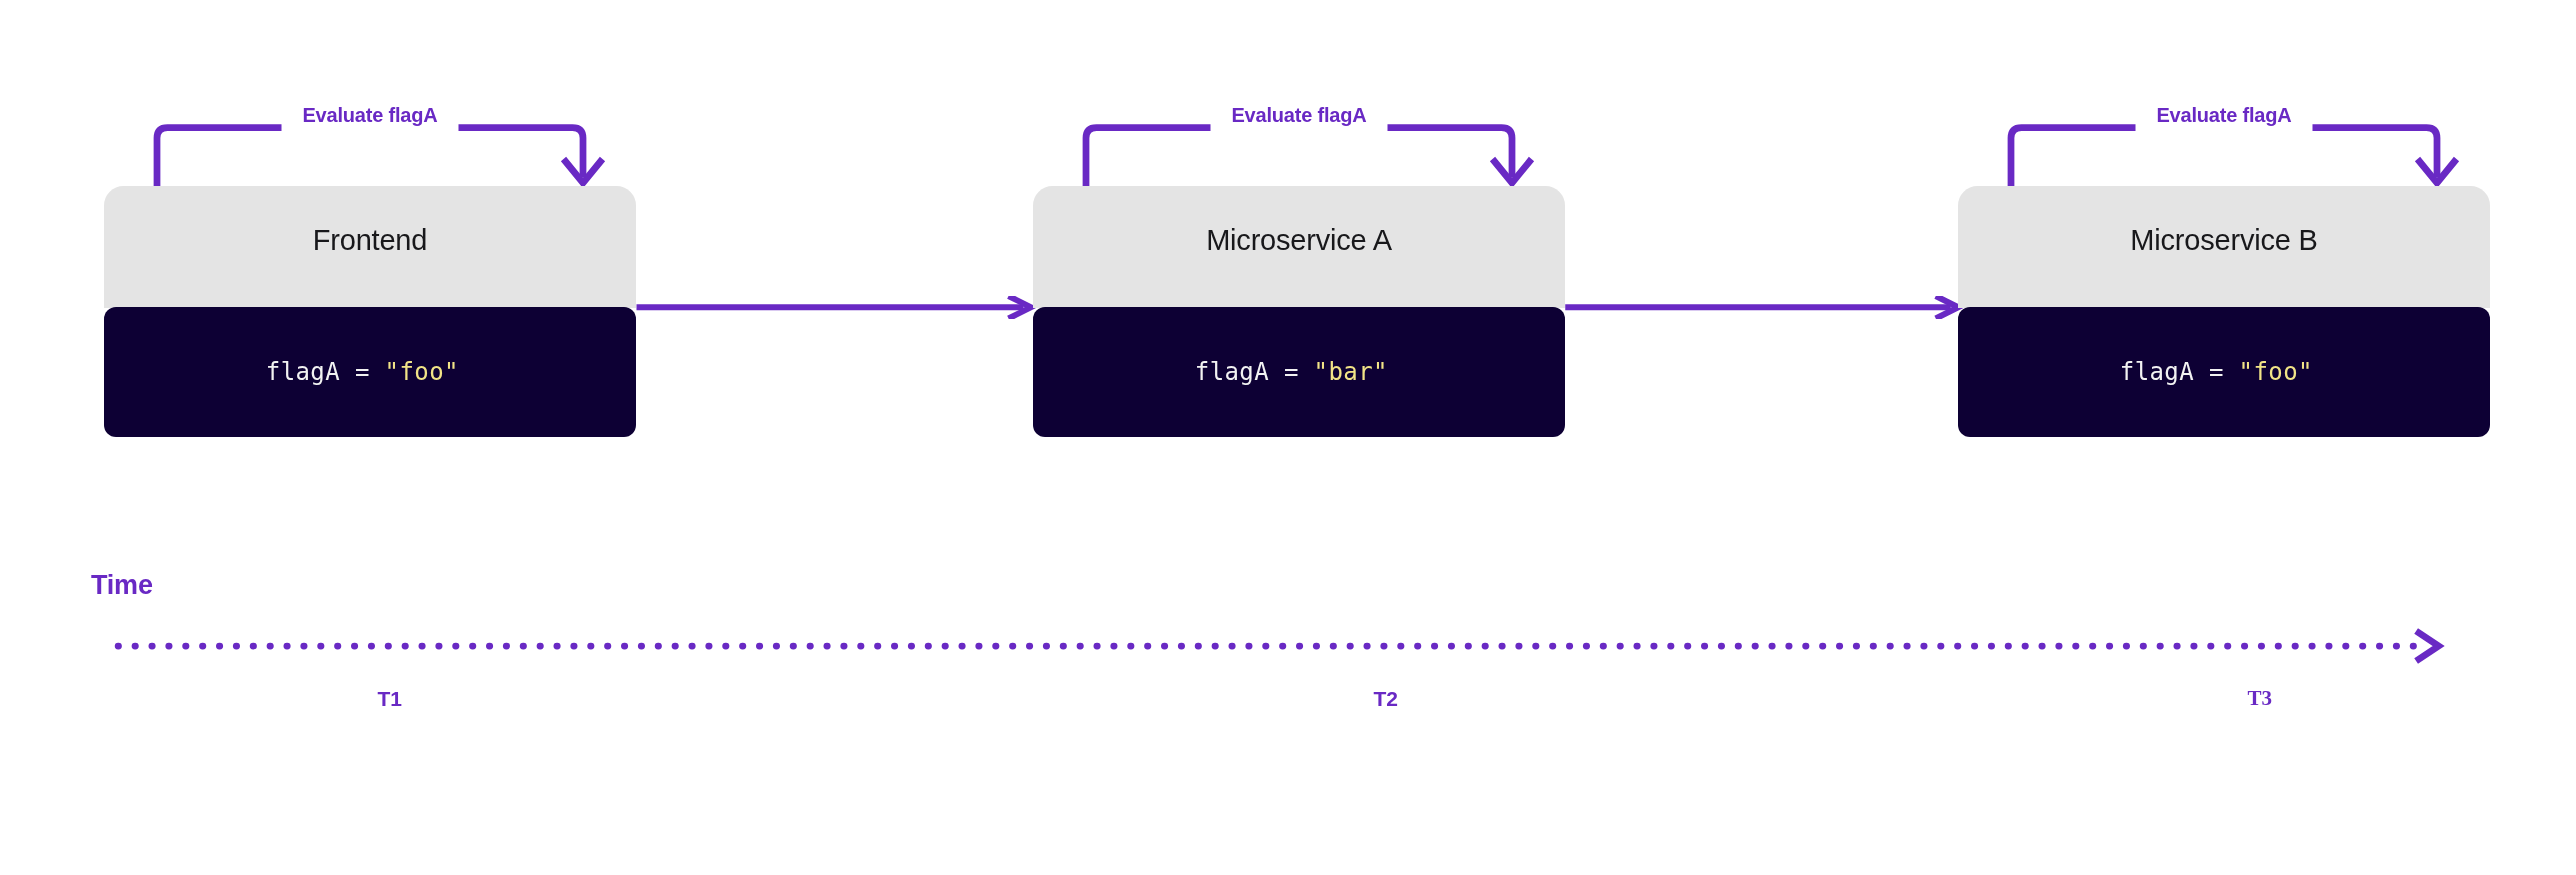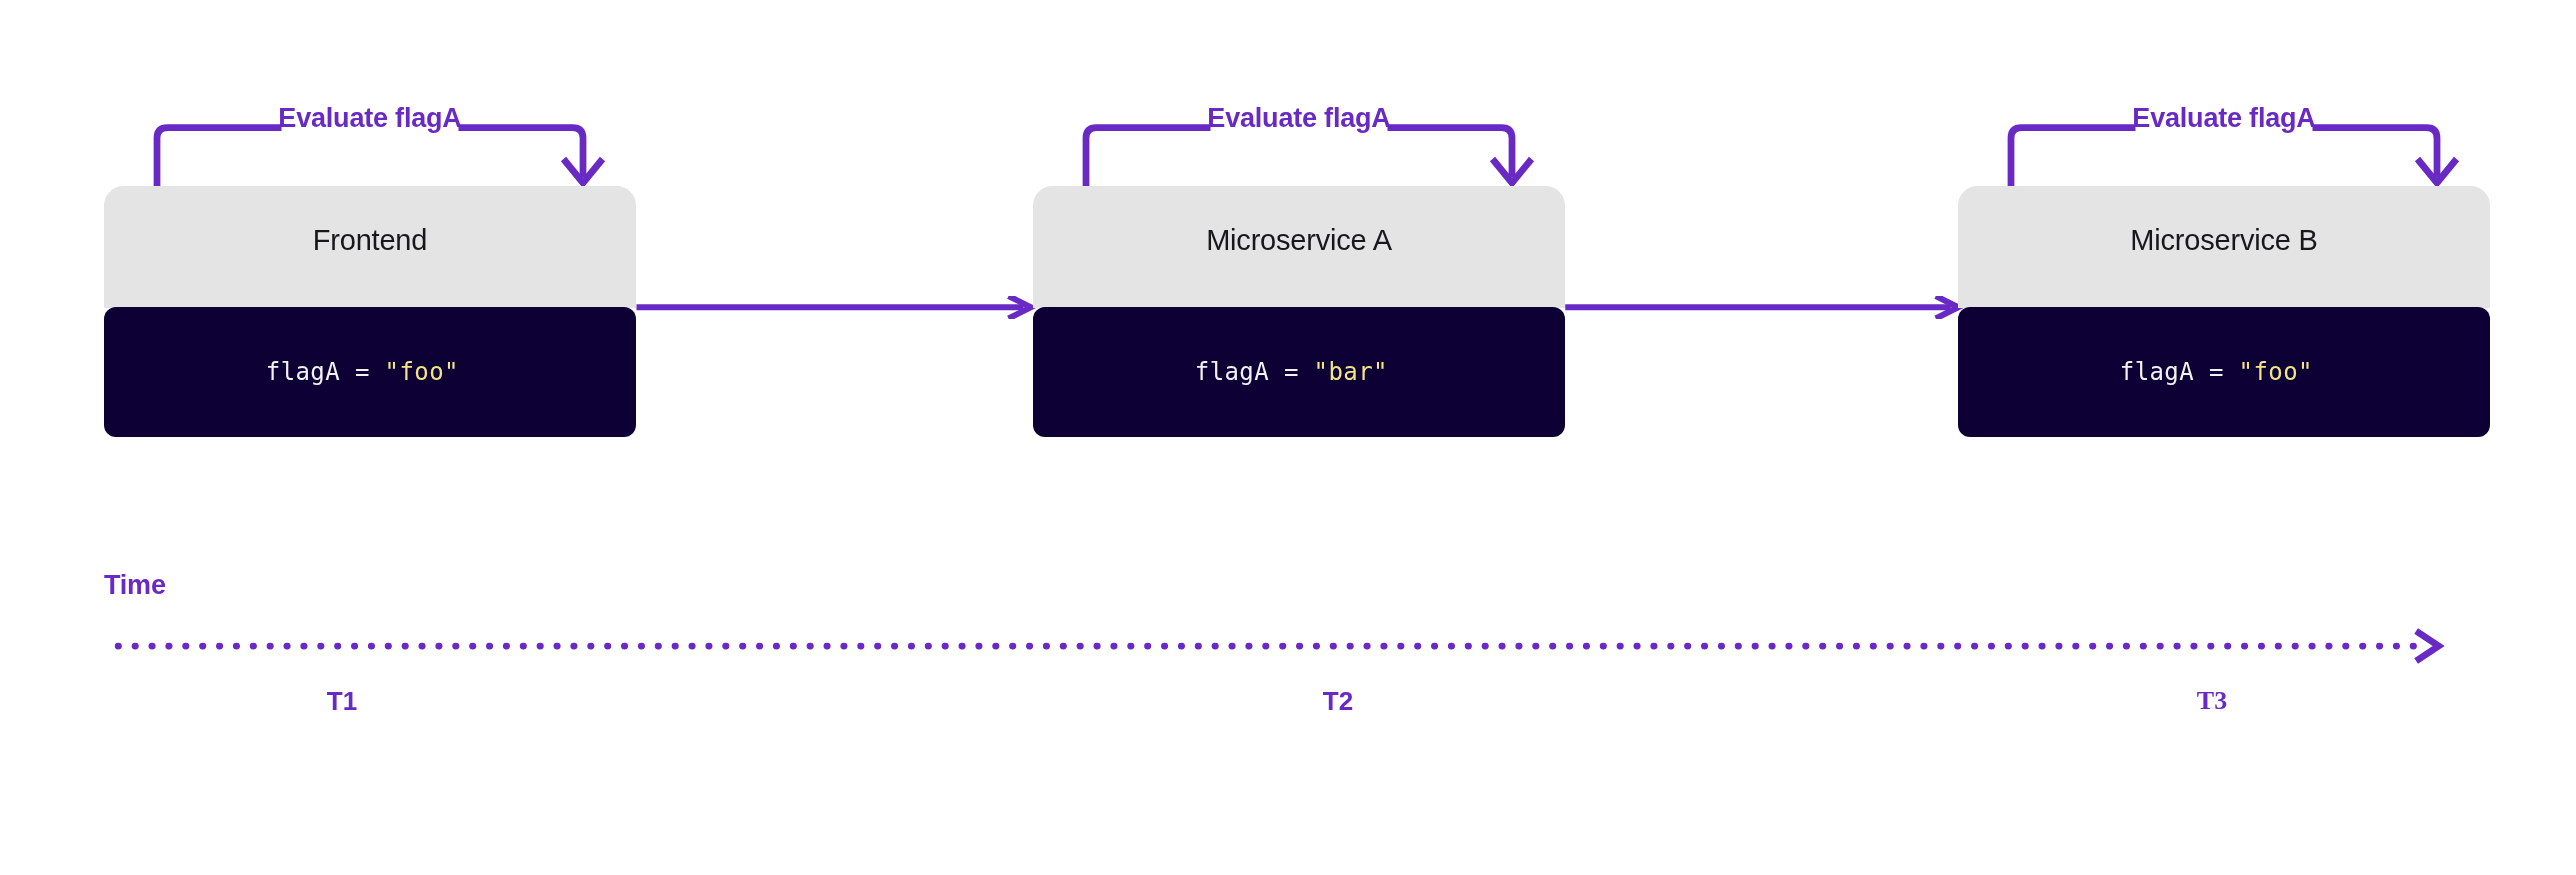--- a/index.html
+++ b/index.html
@@ -86,65 +86,65 @@
     width: 532px;
     height: 84px;
   }
   .bracket svg { display: block; }
   .bracket-label {
     position: absolute;
     top: 0px;
     left: 0;
     width: 532px;
     text-align: center;
-    font-size: 27px;
+    font-size: 20px;
     font-weight: 700;
     color: #6929c4;
     letter-spacing: -0.2px;
     line-height: 1;
     white-space: nowrap;
   }
 
   
   .connector {
     position: absolute;
     top: 296px;
     height: 22.5px;
   }
   .connector-1 { left: 636px; width: 400px; }
   .connector-2 { left: 1565px; width: 398px; }
   .connector svg { display: block; }
 
   
   .timeline-label {
     position: absolute;
-    left: 104px;
+    left: 91px;
     top: 572px;
     font-size: 27px;
     font-weight: 700;
     color: #6929c4;
     line-height: 1;
     letter-spacing: -0.2px;
   }
   .timeline-axis {
     position: absolute;
     left: 113px;
     top: 628px;
     width: 2348px;
     height: 36px;
   }
   .timeline-axis svg { display: block; }
   .tick-label {
     position: absolute;
     top: 688px;
-    font-size: 26px;
+    font-size: 21px;
     font-weight: 700;
     color: #6929c4;
     line-height: 1;
-    text-align: center;
+    text-align: right;
     width: 120px;
   }
   .tick-1 { left: 282px; }
   .tick-2 { left: 1278px; }
   .tick-3 { left: 2152px; font-family: Liberation Serif, serif; }
 </style>
 </head>
 <body>
 
 <div id="canvas">

